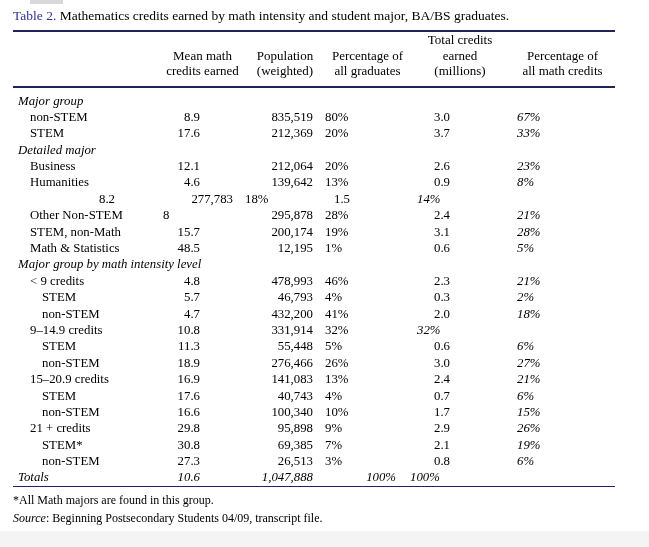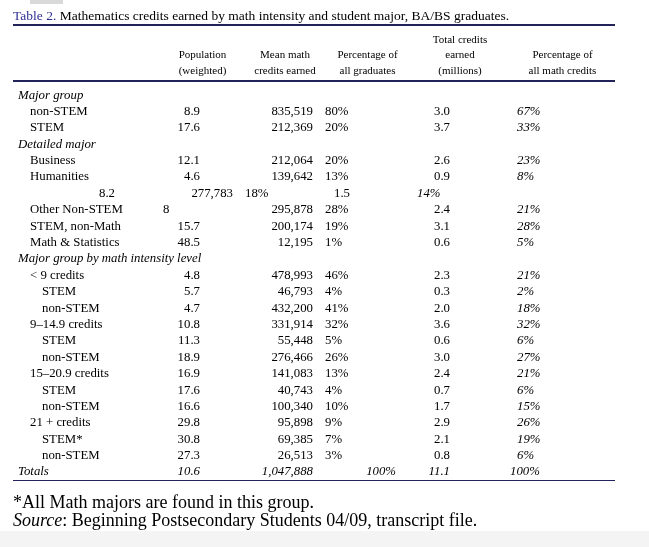--- a/index.html
+++ b/index.html
@@ -8,67 +8,67 @@
     --strip:#f4f4f4;
   }
   html,body{margin:0;padding:0;}
   body{
     width:649px;height:547px;position:relative;overflow:hidden;
     background:#ffffff;color:#000;
     font-family:"Liberation Serif","DejaVu Serif",serif;
   }
   .artifact{position:absolute;left:30px;top:0;width:33px;height:4px;background:#d9d9d9;}
   .page{position:absolute;left:13px;top:8px;width:602px;}
-  .title{font-size:13.5px;line-height:16px;white-space:nowrap;}
+  .title{font-size:13.5px;line-height:16px;margin-bottom:6px;white-space:nowrap;}
   .title .tlabel{color:var(--title-color);}
   .rule{background:var(--rule);height:2px;}
   .rule.thin{height:1.5px;}
   .cols{display:grid;grid-template-columns:147px 85px 80px 85px 100px 105px;}
   .thead{height:54px;align-items:end;}
   .thead .hcell{
     display:flex;align-items:flex-end;justify-content:center;
-    text-align:center;font-size:11px;line-height:15.5px;
-    white-space:pre-line;padding-bottom:2px;
+    text-align:center;font-size:13px;line-height:15.5px;
+    white-space:pre-line;padding-bottom:10px;
   }
   .tbody{padding-top:5px;}
   .row{line-height:16.4px;height:16.4px;font-size:12.8px;}
   .cell{white-space:nowrap;overflow:visible;}
   .c-mean{text-align:right;padding-right:45px;}
   .c-pop{text-align:right;padding-right:12px;}
   .c-pctgrad{text-align:left;}
   .c-total{text-align:right;padding-right:60px;}
   .c-pctmath{text-align:left;padding-left:7px;font-style:italic;}
   .t-section .c-label{font-style:italic;}
   .t-totals{font-style:italic;}
   .t-totals .c-pctgrad{text-align:right;padding-right:14px;}
   .t-totals .c-pctmath{padding-left:0;}
   .ind-0 .c-label{padding-left:5px;}
   .ind-1 .c-label{padding-left:17px;}
   .ind-2 .c-label{padding-left:29px;}
-  .footnotes{margin-top:12px;font-size:18px;line-height:18px;}
+  .footnotes{margin-top:4px;font-size:12px;line-height:18px;}
   .src{font-style:italic;}
   .strip{position:absolute;left:0;bottom:0;width:649px;height:16px;background:var(--strip);}
 </style>
 </head>
 <body>
 
 <div class="artifact"></div>
 
 <div class="page">
 
   <div class="title"><span class="tlabel">Table 2.</span><span> Mathematics credits earned by math intensity and student major, BA/BS graduates.</span></div>
 
   <div class="rule"></div>
 
   <div class="cols thead">
     <div class="hcell"></div>
+    <div class="hcell">Mean math
+credits earned</div>
     <div class="hcell">Population
 (weighted)</div>
-    <div class="hcell">Mean math
-credits earned</div>
     <div class="hcell">Percentage of
 all graduates</div>
     <div class="hcell">Total credits
 earned
 (millions)</div>
     <div class="hcell">Percentage of
 all math credits</div>
   </div>
 
   <div class="rule thin"></div>
@@ -183,21 +183,20 @@
     <div class="cell c-pop">432,200</div>
     <div class="cell c-pctgrad">41%</div>
     <div class="cell c-total">2.0</div>
     <div class="cell c-pctmath">18%</div>
   </div>
       <div class="cols row t-data ind-1">
     <div class="cell c-label">9–14.9 credits</div>
     <div class="cell c-mean">10.8</div>
     <div class="cell c-pop">331,914</div>
     <div class="cell c-pctgrad">32%</div>
-    <div class="cell c-total">3.6</div>
     <div class="cell c-pctmath">32%</div>
   </div>
       <div class="cols row t-data ind-2">
     <div class="cell c-label">STEM</div>
     <div class="cell c-mean">11.3</div>
     <div class="cell c-pop">55,448</div>
     <div class="cell c-pctgrad">5%</div>
     <div class="cell c-total">0.6</div>
     <div class="cell c-pctmath">6%</div>
   </div>
@@ -255,21 +254,20 @@
     <div class="cell c-pop">26,513</div>
     <div class="cell c-pctgrad">3%</div>
     <div class="cell c-total">0.8</div>
     <div class="cell c-pctmath">6%</div>
   </div>
       <div class="cols row t-totals ind-0">
     <div class="cell c-label">Totals</div>
     <div class="cell c-mean">10.6</div>
     <div class="cell c-pop">1,047,888</div>
     <div class="cell c-pctgrad">100%</div>
-    <div class="cell c-total">11.1</div>
     <div class="cell c-pctmath">100%</div>
   </div>
     </div>
 
   <div class="rule thin"></div>
 
   <div class="footnotes">
     <div>*All Math majors are found in this group.</div>
     <div><span class="src">Source</span><span>: Beginning Postsecondary Students 04/09, transcript file.</span></div>
   </div>

